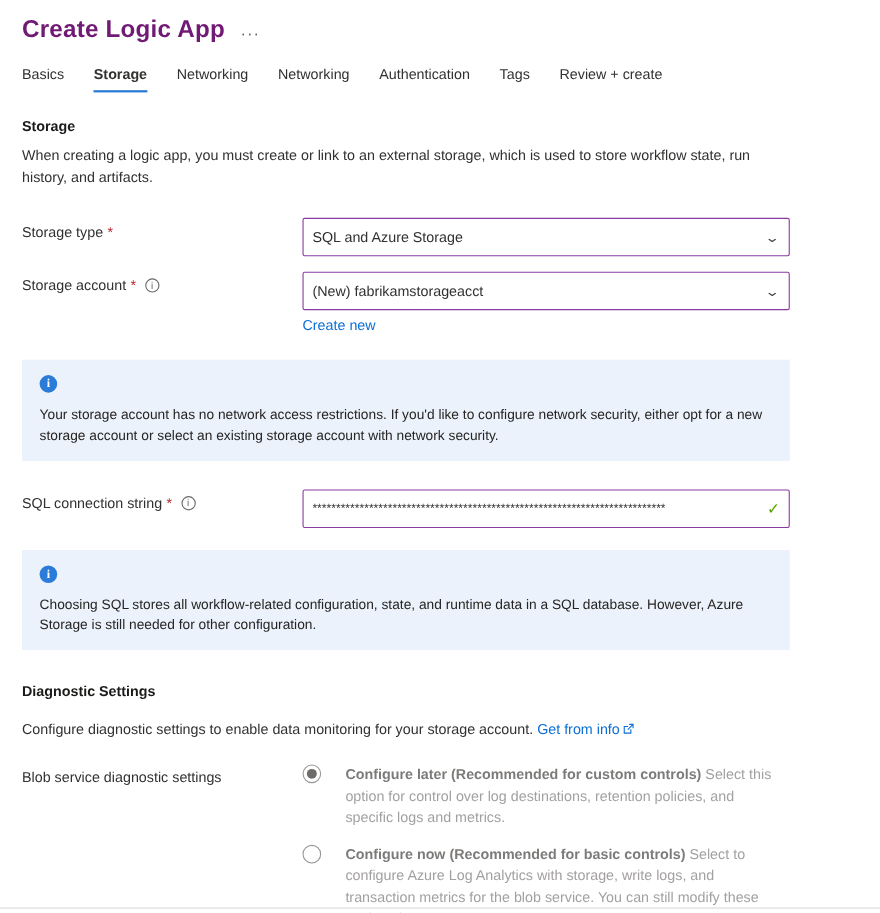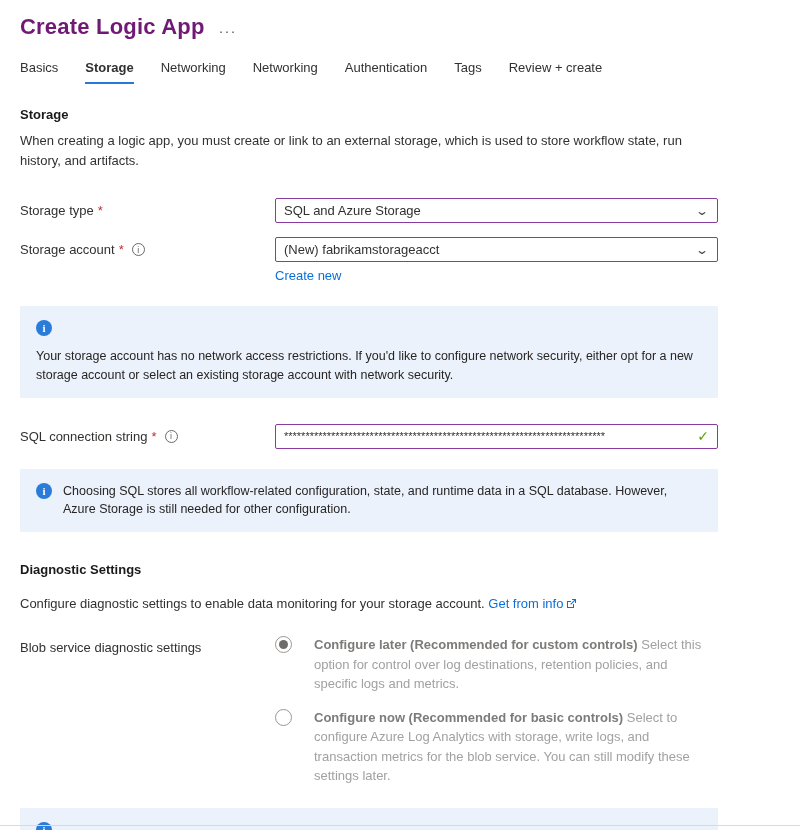--- a/index.html
+++ b/index.html
@@ -32,21 +32,21 @@
   .section-desc{font-size:13px;line-height:1.5;margin-top:9px;width:700px;}
 
   .form-row{display:flex;align-items:flex-start;margin-top:28px;}
   .form-label{width:255px;font-size:13px;padding-top:5px;display:flex;align-items:center;gap:6px;flex-shrink:0;}
   .req{color:var(--asterisk_red);font-weight:400;margin-left:-2px;}
   .info-o{display:inline-flex;width:13px;height:13px;border:1px solid #6b6967;border-radius:50%;
     align-items:center;justify-content:center;font-size:9px;color:#6b6967;font-style:normal;margin-left:2px;flex-shrink:0;}
   .info-o::before{content:"i";}
   .field-col{flex:1;}
 
-  .select,.textfield{height:25px;border:1px solid var(--field_border);border-radius:2px;background:#fff;
+  .select,.textfield{height:35px;border:1px solid var(--field_border);border-radius:2px;background:#fff;
     display:flex;align-items:center;padding:0 8px;font-size:13px;justify-content:space-between;cursor:pointer;}
   .chevron{color:#484644;font-size:12px;transform:scaleX(1.4);margin-right:2px;}
   .textfield{cursor:text;}
   .masked{font-size:11px;letter-spacing:0;color:#323130;overflow:hidden;white-space:nowrap;}
   .check{color:var(--valid_green);font-size:14px;font-weight:700;}
   .check::before{content:"\2713";}
   .create-new{display:inline-block;margin-top:6px;font-size:13px;color:var(--accent);text-decoration:none;cursor:pointer;}
 
   .banner{display:flex;gap:11px;background:var(--info_bg);padding:13px 14px 13px 16px;margin-top:24px;align-items:flex-start;}
   .banner-icon{width:16px;height:16px;min-width:16px;border-radius:50%;background:var(--info_icon);color:#fff;
@@ -132,21 +132,21 @@
         <i class="info-o"></i>
       </div>
       <div class="field-col">
         <div class="textfield">
           <span class="masked">***************************************************************************</span>
           <span class="check"></span>
         </div>
       </div>
     </div>
 
-    <div class="banner" style="margin-top:20px;">
+    <div class="banner" style="margin-top:20px;flex-direction:column;">
       <span class="banner-icon"></span>
       <p>Choosing SQL stores all workflow-related configuration, state, and runtime data in a SQL database. However, Azure Storage is still needed for other configuration.</p>
     </div>
 
     <h2 style="margin-top:30px;">Diagnostic Settings</h2>
     <p class="diag-desc">
       <span>Configure diagnostic settings to enable data monitoring for your storage account.</span>
       <a class="link"><span>Get from info</span><svg class="ext-icon" width="11" height="11" viewBox="0 0 11 11">
             <path d="M1 3 h4 v1 h-3 v5 h5 v-3 h1 v4 h-7 z" fill="#0c6fd6"></path>
             <path d="M6 1 h4 v4 h-1 v-2.3 l-4 4 -0.7 -0.7 4 -4 h-2.3 z" fill="#0c6fd6"></path>

